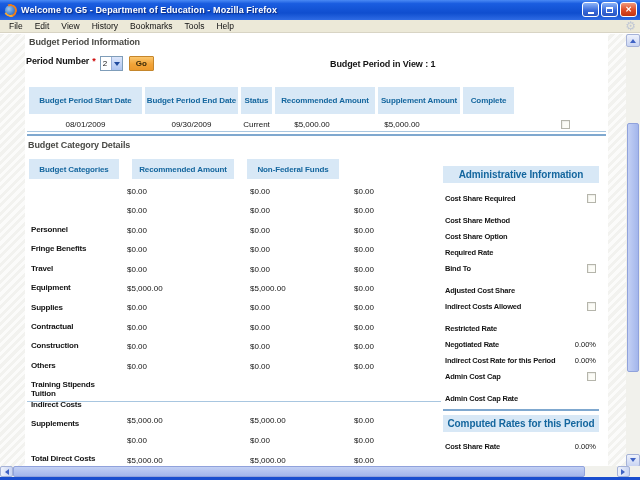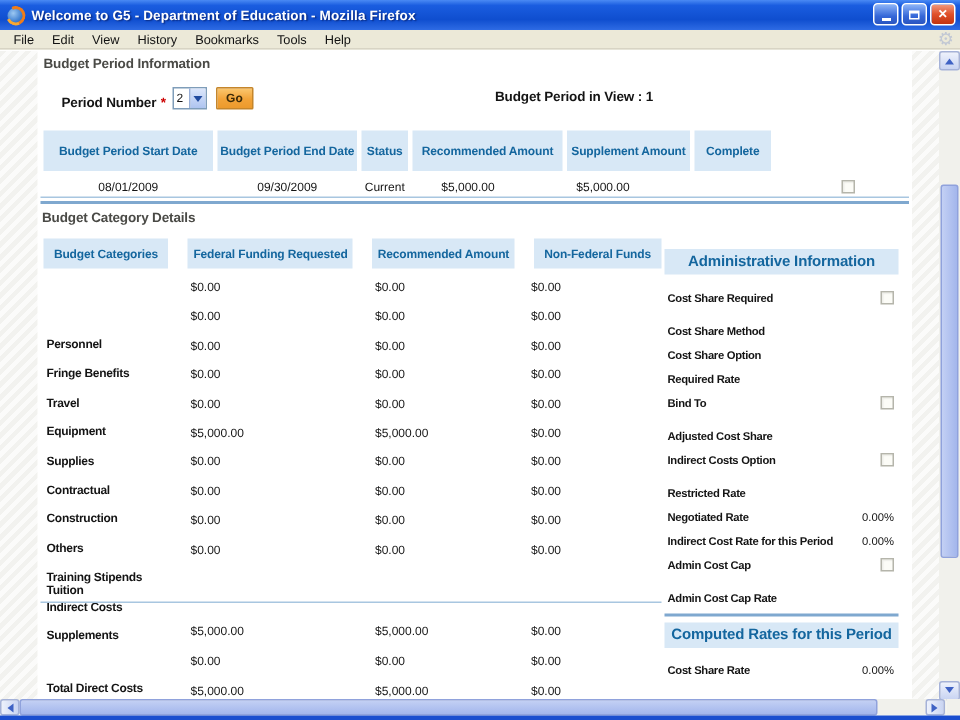--- a/index.html
+++ b/index.html
@@ -42,21 +42,21 @@
   
   .viewport{position:absolute;top:34px;left:0;width:626px;height:432px;overflow:hidden;
     background:repeating-linear-gradient(135deg,#f2f2ef 0 3px,#fbfbfa 3px 6px);}
   .page{position:absolute;left:25px;top:0;width:583px;height:432px;background:#fff;font-size:8px;}
 
   .sec-heading{position:absolute;font-size:9px;font-weight:bold;color:var(--heading);letter-spacing:-0.1px;}
   #s1-heading{left:4px;top:3px;}
   #s2-heading{left:3px;top:106px;}
 
   
-  .period-row{position:absolute;left:16px;top:22px;height:17px;display:flex;align-items:flex-end;}
+  .period-row{position:absolute;left:1px;top:22px;height:17px;display:flex;align-items:flex-start;}
   .period-label{font-size:9px;font-weight:bold;letter-spacing:-0.1px;}
   .req-star{color:var(--asterisk);font-size:9px;font-weight:bold;margin:0 4px 0 3px;}
   .xp-select{width:23px;height:15px;border:1px solid #7f9db9;background:#fff;display:flex;cursor:default;}
   .xp-select .val{flex:1;font-size:8px;padding:2px 0 0 2px;}
   .xp-select .drop{width:11px;height:13px;background:linear-gradient(180deg,#dce6fb,#aec4f0);
     border-left:1px solid #9ab0d8;display:flex;align-items:center;justify-content:center;}
   .xp-select .drop i{width:0;height:0;border:3px solid transparent;border-top:4px solid #204a9e;margin-top:3px;}
   .go-btn{margin-left:6px;height:15px;padding:0 6px;font-size:8px;font-weight:bold;color:#3a2a08;
     background:linear-gradient(180deg,#fbc76e,#f2a338 55%,#ec9a2c);border:1px solid var(--go-border);
     border-radius:1px;cursor:pointer;}
@@ -207,21 +207,20 @@
       <div class="divider1">
           <div class="l1"></div>
           <div class="l2"></div>
         </div>
 
       <div class="sec-heading" id="s2-heading">Budget Category Details</div>
 
       <div id="cat-table">
         <div class="cat-hrow">
           <div class="hcell cc1">Budget Categories</div>
-          <div class="hcell cc2">Federal Funding Requested</div>
           <div class="hcell cc3">Recommended Amount</div>
           <div class="hcell cc4">Non-Federal Funds</div>
         </div>
         <div id="cat-body">
             <div class="cat-row">
     <span class="lbl">Personnel</span>
     <span class="v1">$0.00</span>
     <span class="v2">$0.00</span>
     <span class="v3">$0.00</span>
   </div>
@@ -337,21 +336,21 @@
     <span class="adm-label">Bind To</span>
 
     <span class="checkbox" style="display: inline-block;"></span>
   </div>
             <div class="adm-row">
     <span class="adm-label">Adjusted Cost Share</span>
     <span class="adm-value"></span>
 
   </div>
             <div class="adm-row gap-after">
-    <span class="adm-label">Indirect Costs Option</span>
+    <span class="adm-label">Indirect Costs Allowed</span>
 
     <span class="checkbox" style="display: inline-block;"></span>
   </div>
             <div class="adm-row">
     <span class="adm-label">Restricted Rate</span>
     <span class="adm-value"></span>
 
   </div>
             <div class="adm-row">
     <span class="adm-label">Negotiated Rate</span>

